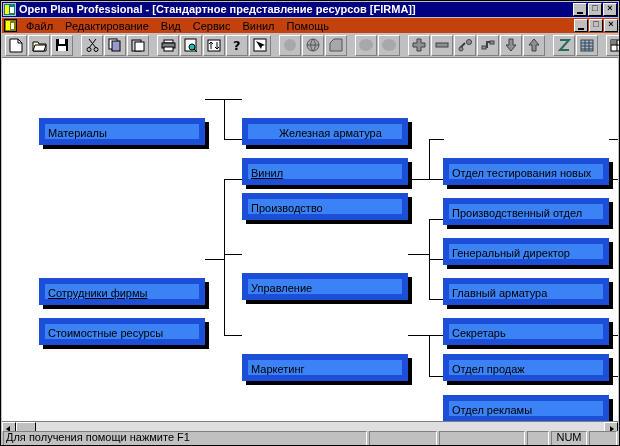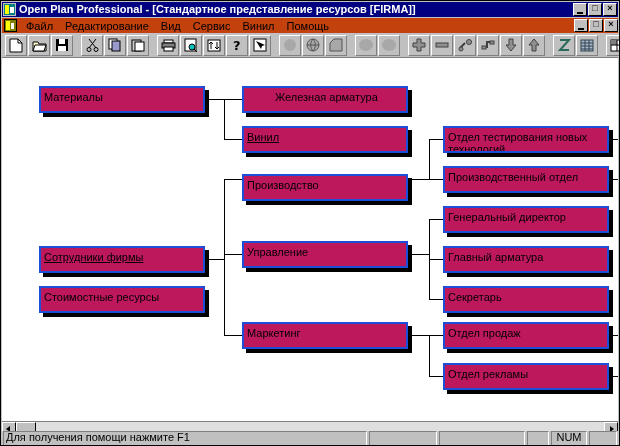--- a/index.html
+++ b/index.html
@@ -163,29 +163,30 @@
     overflow: hidden;
     box-sizing: border-box;
   }
   .canvas {
     position: absolute;
     left: 0; top: 0;
     width: 616px; height: 363px;
   }
   .node {
     position: absolute;
-    background: #be185d;
-    border: 2px solid #1d4ed8;
+    background: #3b82f6;
+    border: 6px solid #1d4ed8;
     box-sizing: border-box;
     box-shadow: 4px 4px 0 0 #000000;
     font-size: 11px;
     color: #000;
     line-height: 12px;
     padding: 3px 0 0 3px;
     overflow: hidden;
+    margin-top: 32px;
   }
   .node .lbl { display:block; }
   .conn {
     position: absolute;
     background: #000000;
   }
 
   
   .hscroll {
     position: absolute;
@@ -512,21 +513,21 @@
         <div class="conn" style="left: 607px; top: 318px; width: 9px; height: 1px;"></div>
         <div class="node" style="left: 37px; top: 28px; width: 166px; height: 27px;">
           <span class="lbl">Материалы</span>
         </div>
         <div class="node" style="left: 240px; top: 28px; width: 166px; height: 27px; padding-left: 31px;">
           <span class="lbl">Железная арматура</span>
         </div>
         <div class="node" style="left: 240px; top: 68px; width: 166px; height: 27px; text-decoration: underline;">
           <span class="lbl">Винил</span>
         </div>
-        <div class="node" style="left: 240px; top: 116px; width: 166px; height: 27px;">
+        <div class="node" style="left: 240px; top: 103px; width: 166px; height: 27px;">
           <span class="lbl">Производство</span>
         </div>
         <div class="node" style="left: 441px; top: 68px; width: 166px; height: 27px;">
           <span class="lbl">Отдел тестирования новых технологий</span>
         </div>
         <div class="node" style="left: 441px; top: 108px; width: 166px; height: 27px;">
           <span class="lbl">Производственный отдел</span>
         </div>
         <div class="node" style="left: 441px; top: 148px; width: 166px; height: 27px;">
           <span class="lbl">Генеральный директор</span>

